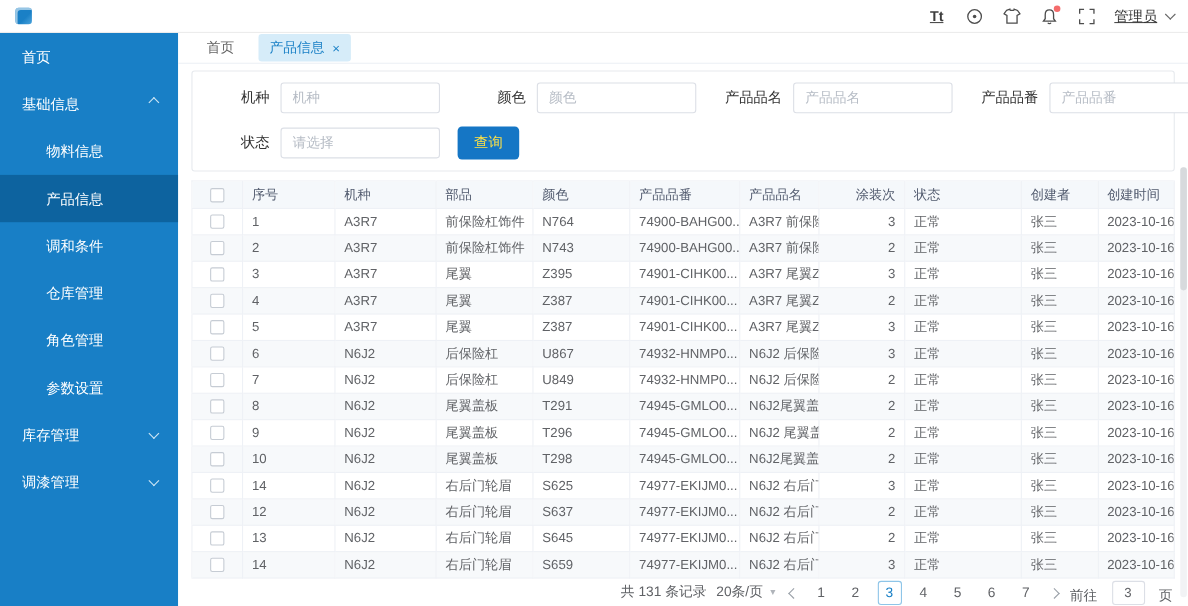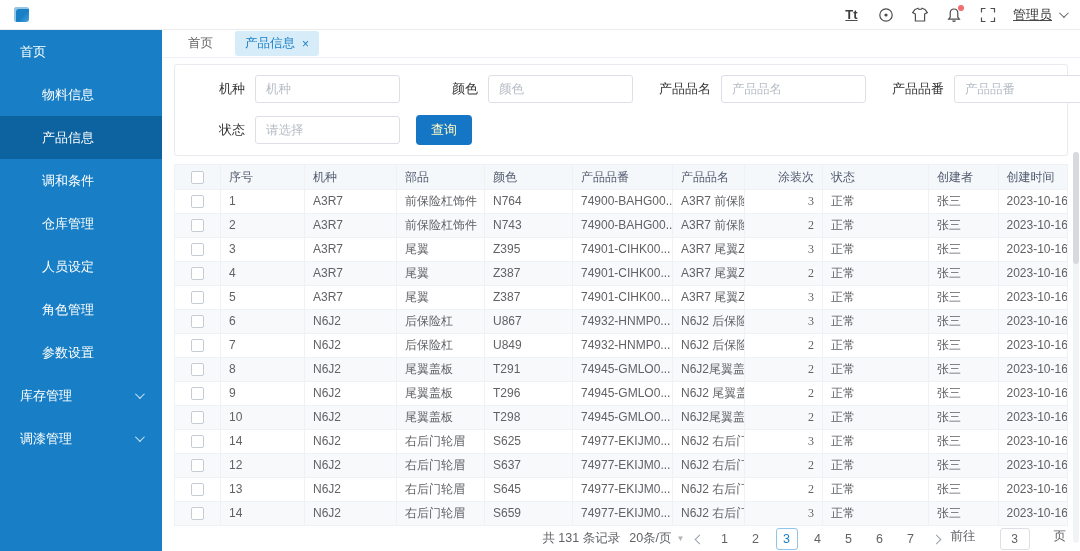--- a/index.html
+++ b/index.html
@@ -46,51 +46,51 @@
   .search-row { display:flex; align-items:center; }
   .search-row + .search-row { margin-top:12px; }
   .fields { display:flex; align-items:center; }
   .fgroup { display:flex; align-items:center; margin-right:16px; }
   .fgroup label { min-width:62px; text-align:right; margin-right:10px; font-size:13px;
     color:#333; white-space:nowrap; }
   .fgroup input { width:145px; height:28px; border:1px solid #dcdfe6; border-radius:3px;
     padding:0 10px; font-size:12.5px; color:#333; outline:none;
     font-family:"Liberation Sans","DejaVu Sans",sans-serif; }
   .fgroup input::placeholder { color:#b6bcc5; }
-  .query-btn { height:30px; padding:0 15px; background:var(--btn,#1576c5); color:#fef9c3;
+  .query-btn { height:30px; padding:0 15px; background:var(--btn,#1576c5); color:#fde047;
     border:none; border-radius:4px; font-size:13px; cursor:pointer;
     font-family:"Liberation Sans","DejaVu Sans",sans-serif; }
 
   .tbl { width:100%; border-collapse:collapse; table-layout:fixed; font-size:12px;
     color:#606266; margin-top:8px; border:1px solid #eef1f6; }
   .tbl th, .tbl td { padding:0 8px; height:23px; line-height:23px; overflow:hidden;
     white-space:nowrap; border-right:1px solid #eef1f6; border-bottom:1px solid #eef1f6;
     text-align:left; }
   .tbl thead th { background:var(--thead-bg,#f5f8fb); color:#515a6e; font-weight:normal; height:25px; }
   .tbl tbody tr:nth-child(even) { background:var(--stripe,#f7f9fb); }
   .tbl .c-cb { text-align:center; padding:0; }
-  .tbl .c-coats { text-align:right;font-family:Liberation Serif, serif; }
+  .tbl .c-coats { text-align:right; }
   .cb { display:inline-block; width:13px; height:13px; border:1px solid #c6ccd4;
     border-radius:2px; background:#fff; vertical-align:middle; cursor:pointer; }
   col.cb{width:36px} col.no{width:46px} col.model{width:84px} col.part{width:92px}
   col.color{width:88px} col.partno{width:88px} col.name{width:100px} col.coats{width:72px}
   col.status{width:78px} col.creator{width:106px}
 
   .pager { height:32px; display:flex; align-items:center; justify-content:flex-end;
     gap:9px; font-size:12.5px; color:#606266; padding-right:2px; }
   .psize { display:flex; align-items:center; gap:5px; cursor:pointer; color:#606266; }
   .caret { font-size:8px; color:#b0b4ba; }
   .parrow { color:#9aa0a8; cursor:pointer; padding:0 2px; }
   .parrow .chev { color:#9aa0a8; }
   .chev.left { transform:rotate(135deg); }
   .chev.right { transform:rotate(-45deg); }
   .page { min-width:22px; height:22px; line-height:20px; text-align:center;
     border-radius:3px; cursor:pointer; border:1px solid transparent; }
   .page.active { border-color:#8ec5e8; color:var(--accent,#1a80c6); background:#fff; }
-  .goto { display:flex; align-items:flex-start; gap:24px; }
+  .goto { display:flex; align-items:flex-end; gap:13px; }
   .goto input { width:30px; height:22px; border:1px solid #dcdfe6; border-radius:3px;
     text-align:center; font-size:12px; color:#606266; outline:none;
     font-family:"Liberation Sans","DejaVu Sans",sans-serif; }
 
   .vscroll { position:absolute; right:1px; top:122px; bottom:8px; width:6px;
     background:#f2f3f5; border-radius:3px; }
   .vthumb { width:6px; height:112px; background:#d7dadd; border-radius:3px; cursor:pointer; }
 </style>
 </head>
 <body>
@@ -130,34 +130,35 @@
       <span class="chev down"></span>
     </span>
   </div>
 </div>
 
 <div class="layout">
   <nav class="sidebar" id="sidebar">
       <div class="side-item">
         <span>首页</span>
       </div>
+      <div class="side-item">
+        <span>基础信息</span>
+        <span class="chev up"></span>
+      </div>
       <div class="side-item sub">
         <span>物料信息</span>
       </div>
       <div class="side-item sub active">
         <span>产品信息</span>
       </div>
       <div class="side-item sub">
         <span>调和条件</span>
       </div>
       <div class="side-item sub">
         <span>仓库管理</span>
-      </div>
-      <div class="side-item sub">
-        <span>人员设定</span>
       </div>
       <div class="side-item sub">
         <span>角色管理</span>
       </div>
       <div class="side-item sub">
         <span>参数设置</span>
       </div>
       <div class="side-item">
         <span>库存管理</span>
         <span class="chev down"></span>

